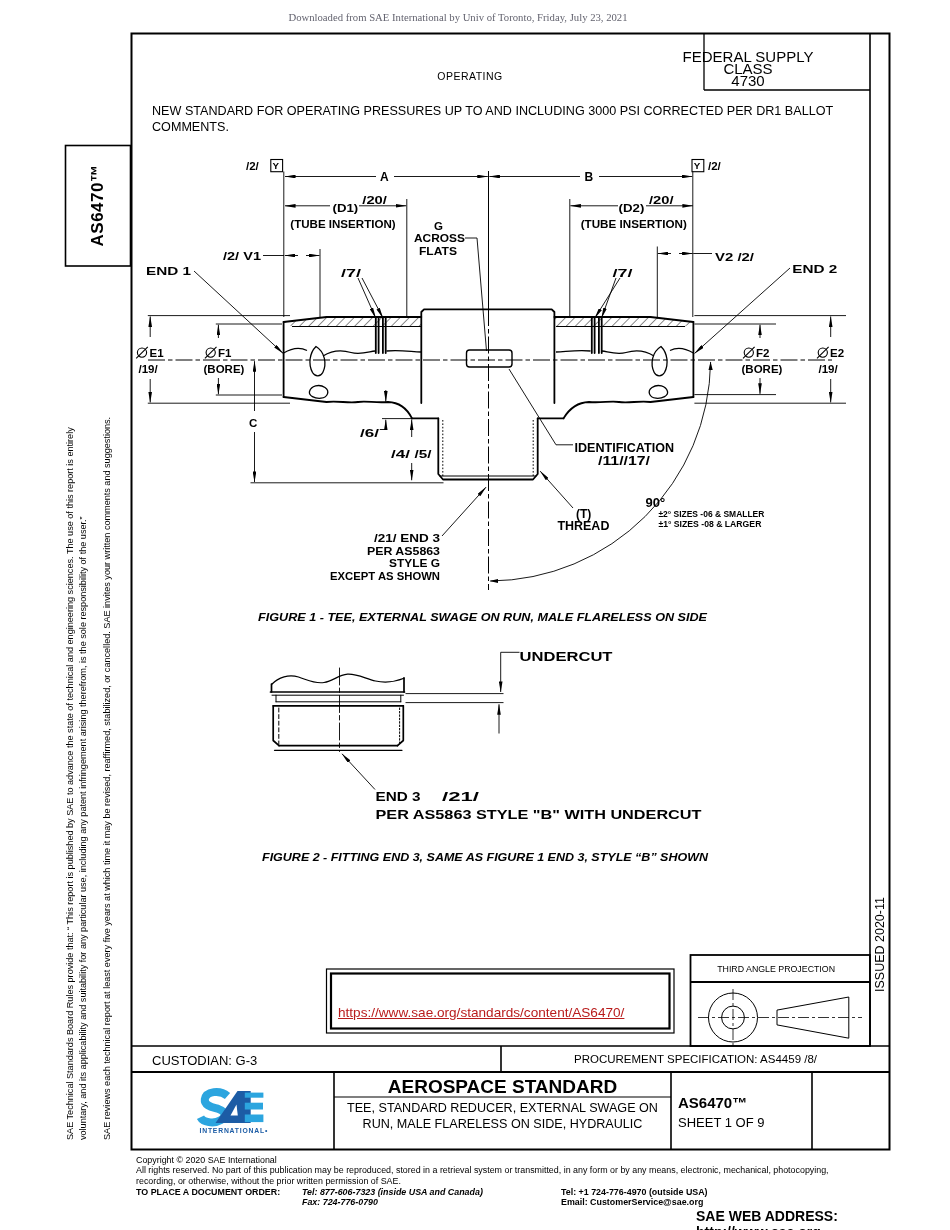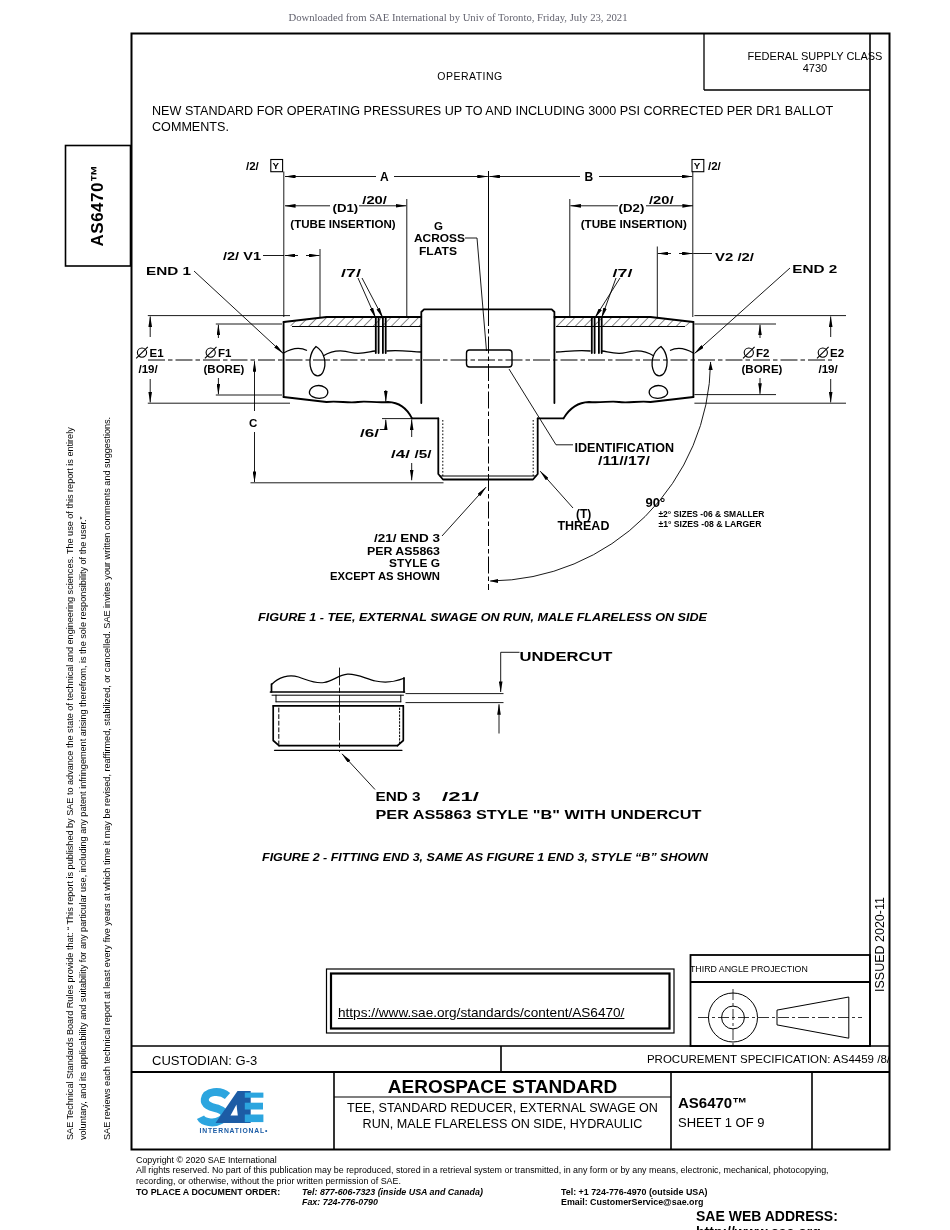--- a/index.html
+++ b/index.html
@@ -9,37 +9,37 @@
   .vtext{transform:rotate(-90deg);transform-origin:0 100%;white-space:nowrap;}
 </style>
 </head>
 <body>
 <div id="page">
 
   <div class="abs" style="left:-17px;top:10.5px;width:950px;text-align:center;font-family:'Liberation Serif',serif;font-size:10.7px;color:#63636f;">Downloaded from SAE International by Univ of Toronto, Friday, July 23, 2021</div>
 
   <div class="abs" style="left:0;top:70px;width:940px;text-align:center;font-size:10.5px;letter-spacing:.5px;">OPERATING</div>
 
-  <div class="abs" style="left:732px;top:51px;width:166px;text-align:center;font-size:11px;line-height:11.8px;">FEDERAL SUPPLY CLASS<br>4730</div>
+  <div class="abs" style="left:665px;top:51px;width:166px;text-align:center;font-size:15px;line-height:11.8px;">FEDERAL SUPPLY CLASS<br>4730</div>
 
   <div class="abs" style="left:152px;top:103px;width:700px;font-size:12.6px;line-height:16px;">NEW STANDARD FOR OPERATING PRESSURES UP TO AND INCLUDING 3000 PSI CORRECTED PER DR1 BALLOT COMMENTS.</div>
 
   <div class="abs vtext" style="left:111px;top:240px;width:121px;height:26px;text-align:center;font-size:17px;font-weight:bold;letter-spacing:.5px;line-height:26px;">AS6470™</div>
 
   <div class="abs vtext" style="left:90px;top:1114px;width:782px;height:26px;font-size:9.1px;line-height:13px;">SAE Technical Standards Board Rules provide that: “ This report is published by SAE to advance the state of technical and engineering sciences. The use of this report is entirely<br>voluntary, and its applicability and suitability for any particular use, including any patent infringement arising therefrom, is the sole responsibility of the user.”</div>
   <div class="abs vtext" style="left:115px;top:1126px;width:782px;height:14px;font-size:9.1px;line-height:13px;">SAE reviews each technical report at least every five years at which time it may be revised, reaffirmed, stabilized, or cancelled. SAE invites your written comments and suggestions.</div>
 
   <div class="abs vtext" style="left:889px;top:976px;width:95px;height:16px;font-size:12.5px;">ISSUED 2020-11</div>
 
-  <div class="abs" style="left:690px;top:964px;width:180px;text-align:left;font-size:8.8px;">THIRD ANGLE PROJECTION</div>
-
-  <div class="abs" style="left:338px;top:1004.5px;width:336px;font-size:13.6px;color:#000000;text-decoration:underline;">https://www.sae.org/standards/content/AS6470/</div>
+  <div class="abs" style="left:690px;top:964px;width:145px;text-align:right;font-size:8.8px;">THIRD ANGLE PROJECTION</div>
+
+  <div class="abs" style="left:338px;top:1004.5px;width:336px;font-size:13.6px;color:#b91c1c;text-decoration:underline;">https://www.sae.org/standards/content/AS6470/</div>
 
   <div class="abs" style="left:152px;top:1053px;font-size:13px;">CUSTODIAN: G-3</div>
-  <div class="abs" style="left:501px;top:1053px;width:389px;text-align:right;font-size:11.5px;">PROCUREMENT SPECIFICATION: AS4459 /8/</div>
+  <div class="abs" style="left:501px;top:1053px;width:389px;text-align:center;font-size:11.5px;">PROCUREMENT SPECIFICATION: AS4459 /8/</div>
 
   <div class="abs" style="left:334px;top:1101px;width:337px;text-align:center;font-size:12.6px;line-height:15.8px;">TEE, STANDARD REDUCER, EXTERNAL SWAGE ON RUN, MALE FLARELESS ON SIDE, HYDRAULIC</div>
   <div class="abs" style="left:334px;top:1076px;width:337px;text-align:center;font-size:19px;font-weight:bold;">AEROSPACE STANDARD</div>
   <div class="abs" style="left:678px;top:1094px;font-size:15px;font-weight:bold;">AS6470™</div>
   <div class="abs" style="left:678px;top:1115px;font-size:13px;">SHEET 1 OF 9</div>
 
   <div class="abs" style="left:136px;top:1155px;width:780px;font-size:8.9px;line-height:10.4px;">Copyright © 2020 SAE International<br>All rights reserved. No part of this publication may be reproduced, stored in a retrieval system or transmitted, in any form or by any means, electronic, mechanical, photocopying,<br>recording, or otherwise, without the prior written permission of SAE.</div>
   <div class="abs" style="left:136px;top:1186.5px;font-size:8.9px;font-weight:bold;line-height:10.4px;">TO PLACE A DOCUMENT ORDER:</div>
   <div class="abs" style="left:302px;top:1186.5px;font-size:8.9px;font-weight:bold;line-height:10.4px;font-style:italic;">Tel: 877-606-7323 (inside USA and Canada)<br>Fax: 724-776-0790</div>
   <div class="abs" style="left:525px;top:1186.5px;font-size:8.9px;font-weight:bold;line-height:10.4px;margin-left:36px;">Tel: +1 724-776-4970 (outside USA)<br>Email: CustomerService@sae.org</div>

